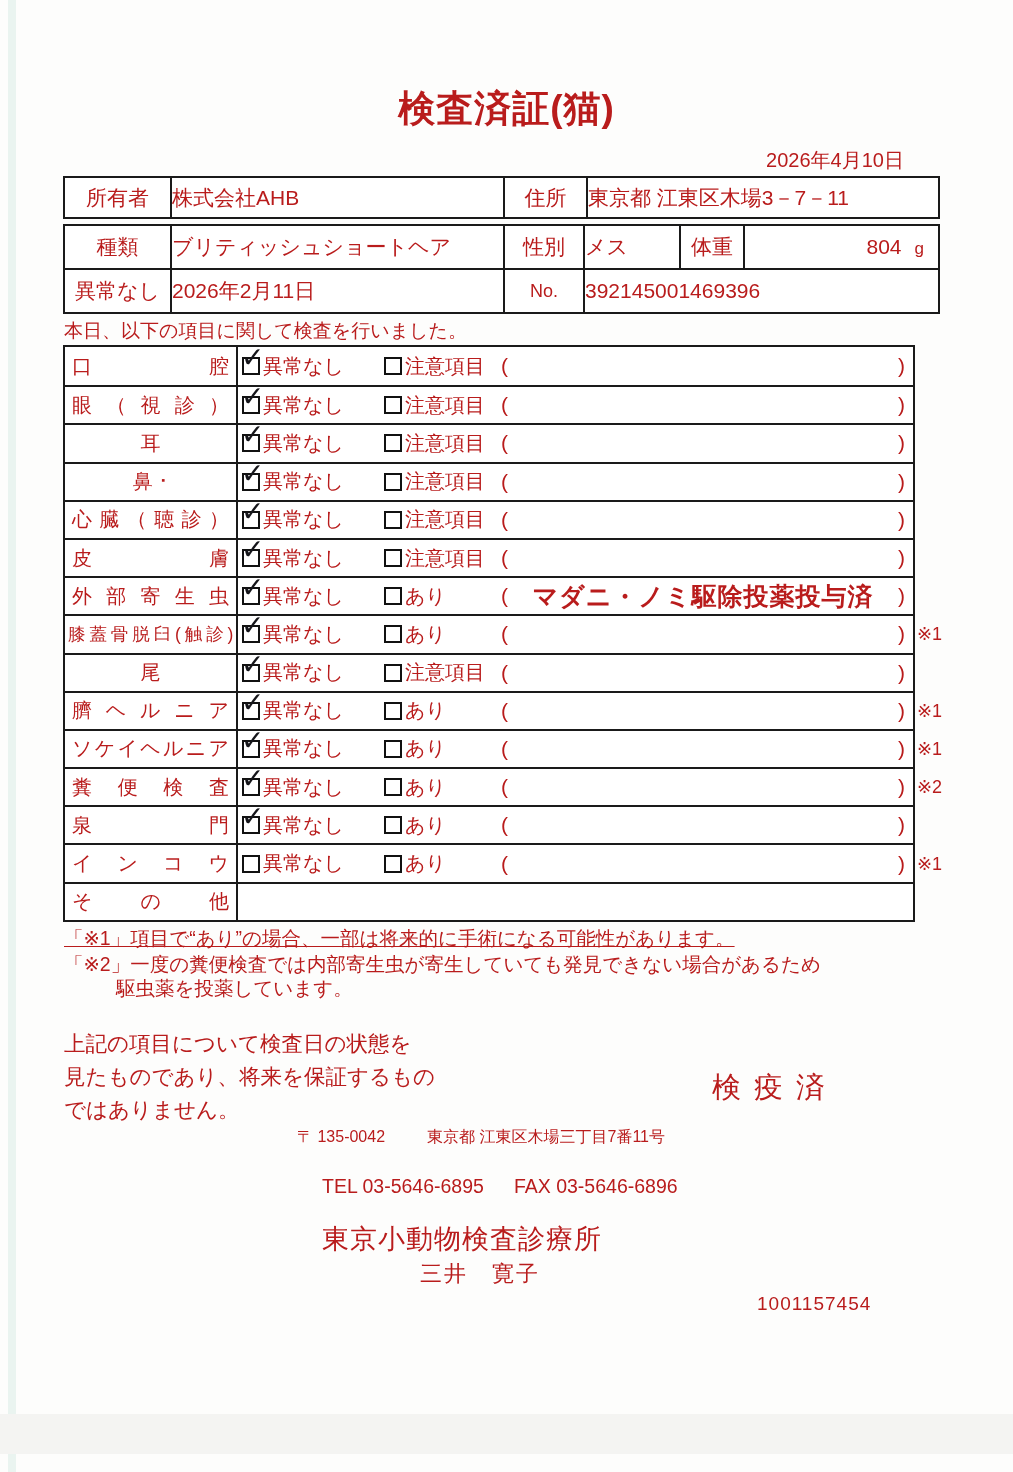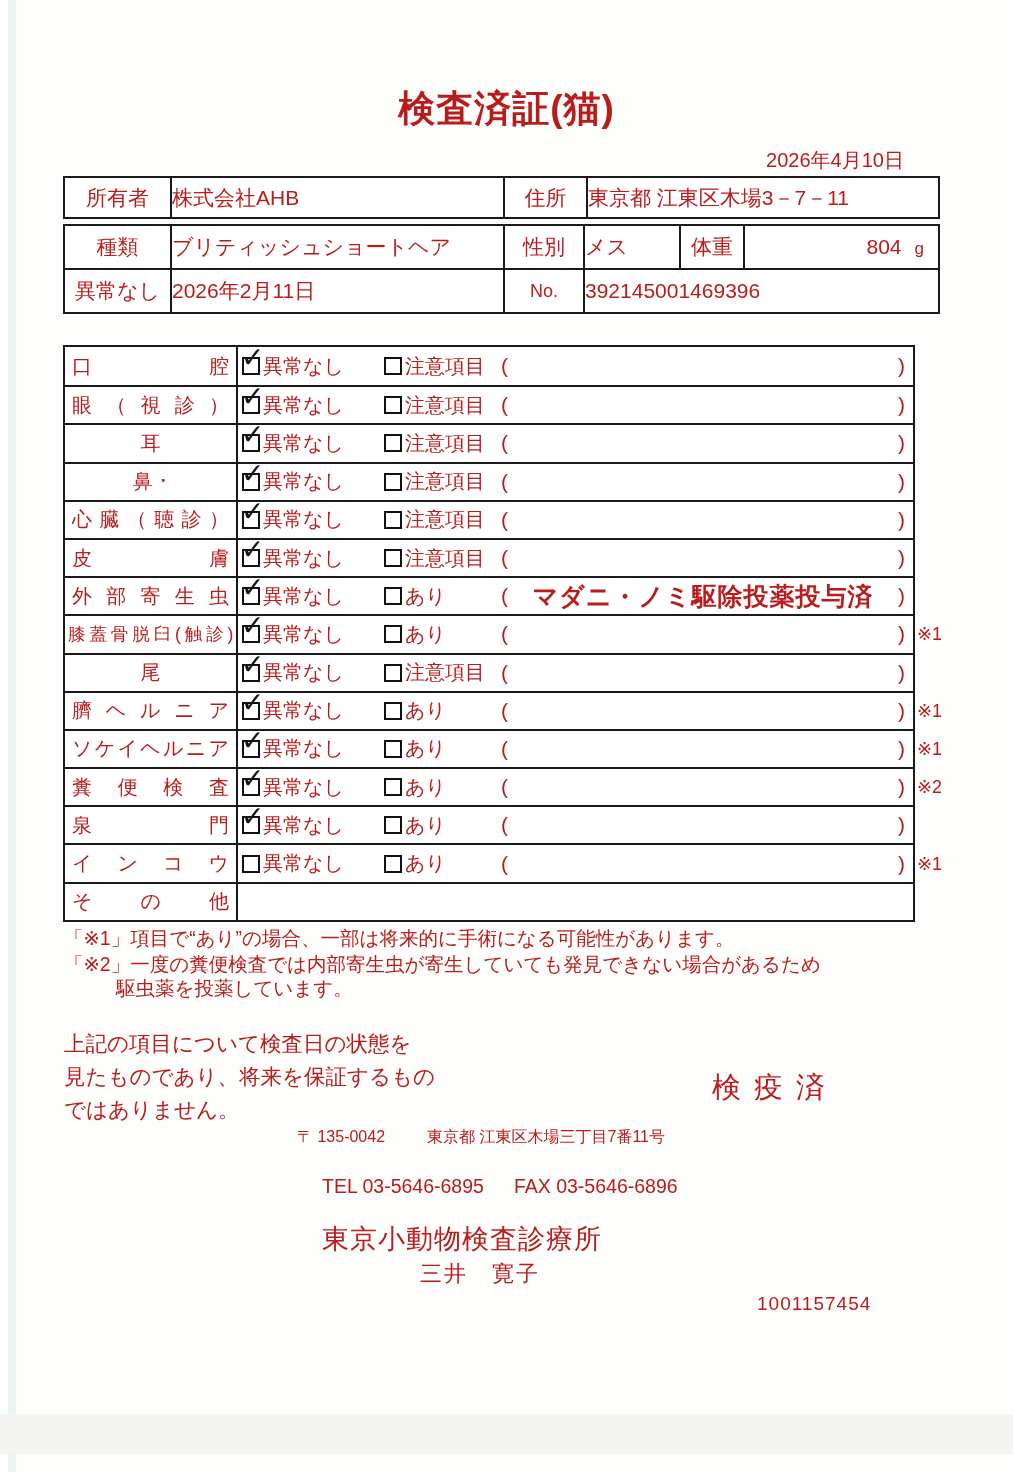--- a/index.html
+++ b/index.html
@@ -56,21 +56,21 @@
     content:"✓"; position:absolute; left:-3px; top:-15px;
     font-size:28px; font-weight:bold; color:#15151a; line-height:1;
   }
   .paren {
     position:absolute; left:263px; right:8px; top:0; height:100%;
     display:flex; align-items:center; justify-content:space-between; font-size:21px;
   }
   .p-val { flex:1; text-align:center; font-weight:bold; font-size:25px; letter-spacing:1px; white-space:nowrap; }
   .note-mark { position:absolute; right:-42px; top:50%; transform:translateY(-50%); width:38px; font-size:18px; }
 
-  .note1 { position:absolute; left:64px;  top:925px; font-size:19.5px; }
+  .note1 { position:absolute; left:64px;  top:925px; font-size:19.5px;text-decoration:underline; }
   .note2 { position:absolute; left:64px;  top:951px; font-size:19.5px; }
   .note3 { position:absolute; left:116px; top:975px; font-size:19.5px; }
 
   .disclaimer { position:absolute; left:64px; top:1028px; font-size:21.5px; line-height:33px; }
   .stamp { position:absolute; left:712px; top:1068px; font-size:29px; letter-spacing:13px; white-space:nowrap; }
 
   .addr   { position:absolute; left:297px; top:1127px; font-size:16px; white-space:nowrap; }
   .addr .postal { margin-right:42px; }
   .telfax { position:absolute; left:322px; top:1175px; font-size:19.5px; white-space:nowrap; }
   .telfax .fax { margin-left:30px; }
@@ -112,20 +112,21 @@
       </div>
     </div>
     <div class="hrow r-birth">
       <div class="cell lab">異常なし</div>
       <div class="cell val">2026年2月11日</div>
       <div class="cell no-lab">No.</div>
       <div class="cell val">392145001469396</div>
     </div>
   </div>
 
+  <div class="caption">本日、以下の項目に関して検査を行いました。</div>
 
   <div class="chk">
       <div class="chk-row">
       <div class="chk-label justify">
           <span>口</span>
           <span>腔</span>
         </div>
       <div class="chk-content">
         <span class="opt opt1">
           <span class="cb checked"></span>

